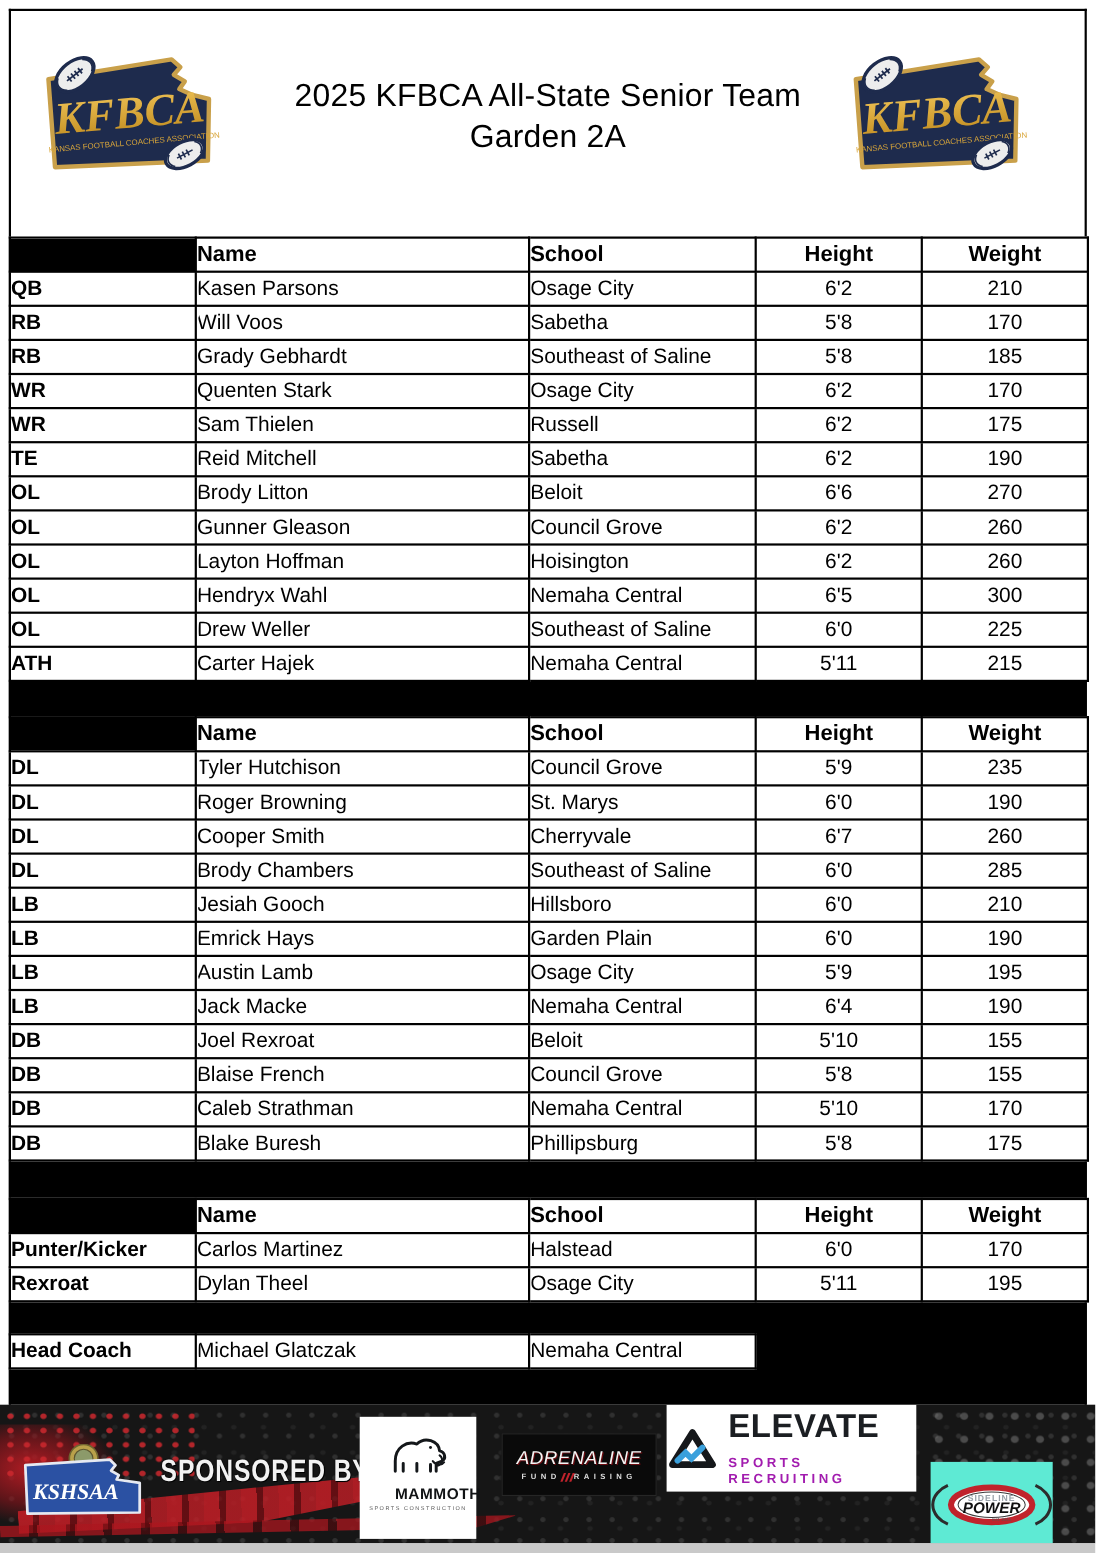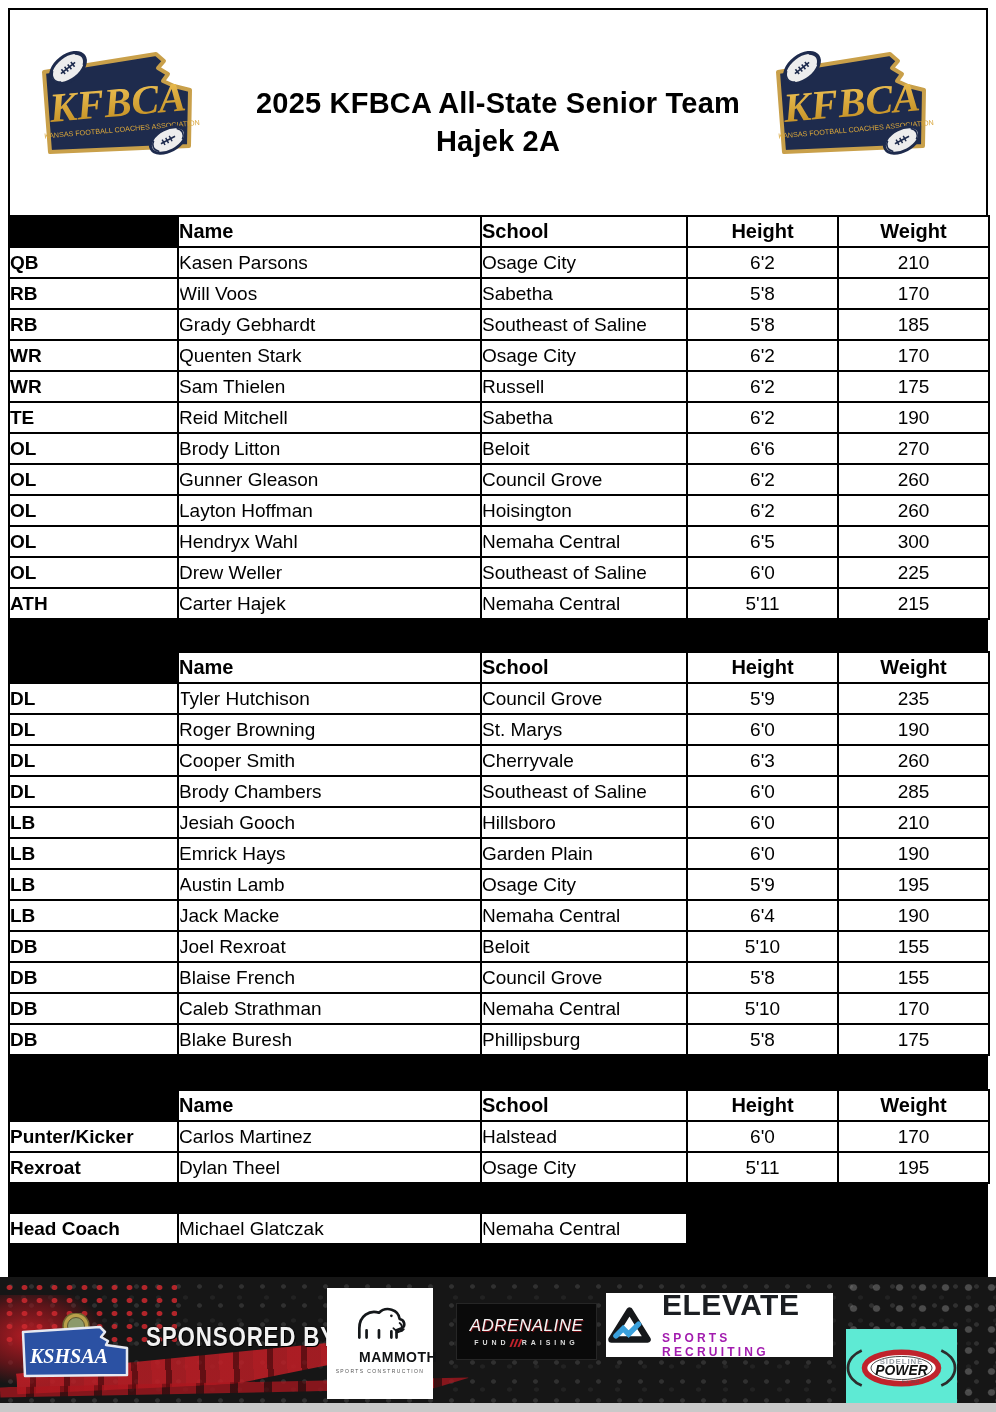--- a/index.html
+++ b/index.html
@@ -2,21 +2,21 @@
 <html><head>
 <meta charset="utf-8">
 <style>
   html,body{margin:0;padding:0;background:#fff;}
   .page{position:relative;width:996px;height:1412px;background:#ffffff;overflow:hidden;
         font-family:"Liberation Sans", sans-serif;color:#000;}
   .frame{position:absolute;left:8px;top:8px;width:980px;height:1269px;box-sizing:border-box;
          border-top:2px solid #000;border-left:2px solid #000;border-right:2px solid #000;}
 
   
-  .title{position:absolute;left:0;top:84px;width:100%;text-align:center;font-weight:bold;
+  .title{position:absolute;left:0;top:68px;width:100%;text-align:center;font-weight:normal;
          font-size:29px;line-height:38px;letter-spacing:.2px;}
   .logo{position:absolute;top:40px;width:176px;height:124px;}
   .logo-left{left:30px;}
   .logo-right{left:764px;}
 
   
   table.roster{position:absolute;left:8px;width:980px;border-collapse:collapse;table-layout:fixed;
                background:#fff;}
   table.roster th, table.roster td{border:2px solid #000;height:29px;padding:0;font-size:19px;
                overflow:hidden;white-space:nowrap;vertical-align:middle;}
@@ -64,21 +64,21 @@
   .sbox-mammoth{left:327px;top:11px;width:106px;height:111px;background:#fff;text-align:center;}
   .mam-name{font-size:14px;font-weight:bold;letter-spacing:.5px;color:#101214;margin-top:2px;margin-left:32px;}
   .mam-tag{font-size:5px;letter-spacing:1.4px;color:#555;margin-top:3px;}
   .sbox-adrenaline{left:456px;top:26px;width:141px;height:57px;background:#0a0a0a;border:1px solid #262626;
       text-align:center;padding-top:12px;}
   .adr-name{font-size:17px;font-weight:normal;font-style:italic;color:#f5f5f5;letter-spacing:.5px;
       text-shadow:1px 1px 0 #6d0b10;}
   .adr-sub{margin-top:3px;font-size:7px;letter-spacing:4px;color:#ddd;font-weight:bold;}
   .bolt-bar{display:inline-block;width:2px;height:8px;background:#c0232c;transform:skewX(-22deg);
       margin:0 1px;vertical-align:middle;}
-  .sbox-elevate{left:606px;top:16px;width:227px;height:64px;background:#fff;display:flex;
+  .sbox-elevate{left:606px;top:0;width:227px;height:79px;background:#fff;display:flex;
       align-items:center;justify-content:center;gap:9px;}
   .elv-text{text-align:left;}
   .elv-name{font-size:30px;font-weight:bold;color:#1b1e22;letter-spacing:.5px;line-height:28px;}
   .elv-tag{font-size:12px;font-weight:bold;color:#a21caf;letter-spacing:3.2px;margin-top:12px;}
   .sbox-sideline{left:846px;top:16px;width:111px;height:78px;background:#5eead4;display:flex;
       align-items:center;justify-content:center;margin-top:36px;}
 
   .bottom-strip{position:absolute;left:0;top:1403px;width:996px;height:9px;background:#c9c9c9;}
 </style>
 </head>
@@ -104,21 +104,21 @@
       <path d="M-9,0 H9 M-6,-3 V3 M-2,-3 V3 M2,-3 V3 M6,-3 V3 M-14,-7 a18,11 0 0 0 0,14 M14,-7 a18,11 0 0 1 0,14" stroke="#1e2b4d" stroke-width="1.6" fill="none"></path>
     </g>
     <g transform="translate(138,100) rotate(-28)">
       <ellipse rx="19" ry="11" fill="#ededed" stroke="#1e2b4d" stroke-width="3"></ellipse>
       <path d="M-8,0 H8 M-5,-3 V3 M-1,-3 V3 M3,-3 V3 M-13,-6 a17,10 0 0 0 0,12 M13,-6 a17,10 0 0 1 0,12" stroke="#1e2b4d" stroke-width="1.5" fill="none"></path>
     </g>
   </svg>
 
   <div class="title">
     <div>2025 KFBCA All-State Senior Team</div>
-    <div>Hajek 2A</div>
+    <div>Garden 2A</div>
   </div>
 
   <svg class="logo logo-right" viewBox="0 0 176 124">
     <defs>
       <linearGradient id="gg2" x1="0" y1="0" x2="0" y2="1">
         <stop offset="0" stop-color="#f2c659"></stop>
           <stop offset="1" stop-color="#bf8a1e"></stop>
       </linearGradient>
     </defs>
     <g>
@@ -272,21 +272,21 @@
           <td class="c0">DL</td>
           <td class="c1">Roger Browning</td>
           <td class="c2">St. Marys</td>
           <td class="c3">6'0</td>
           <td class="c4">190</td>
         </tr>
         <tr>
           <td class="c0">DL</td>
           <td class="c1">Cooper Smith</td>
           <td class="c2">Cherryvale</td>
-          <td class="c3">6'3</td>
+          <td class="c3">6'7</td>
           <td class="c4">260</td>
         </tr>
         <tr>
           <td class="c0">DL</td>
           <td class="c1">Brody Chambers</td>
           <td class="c2">Southeast of Saline</td>
           <td class="c3">6'0</td>
           <td class="c4">285</td>
         </tr>
         <tr>

